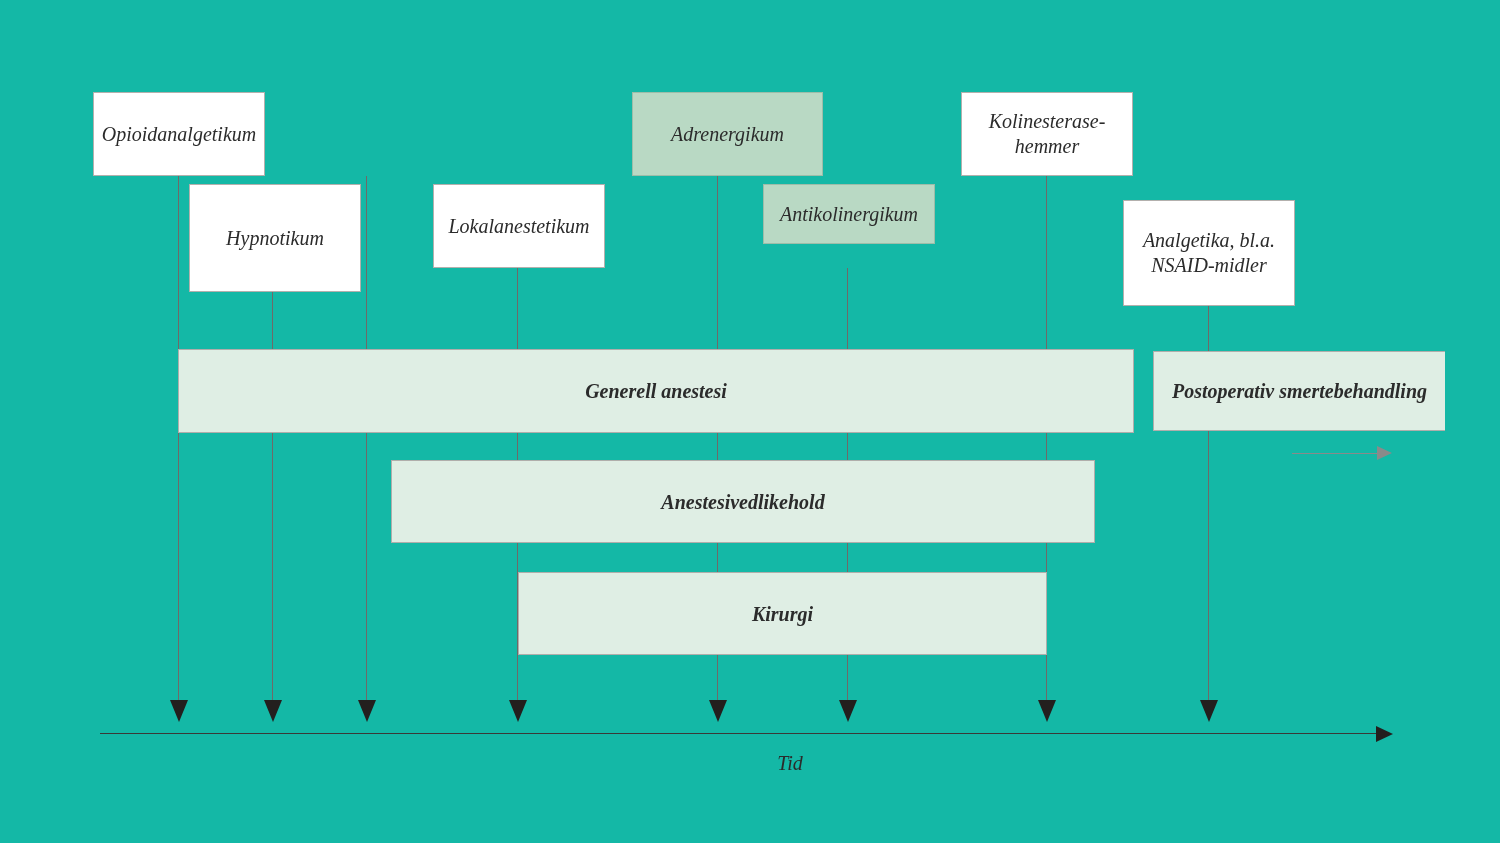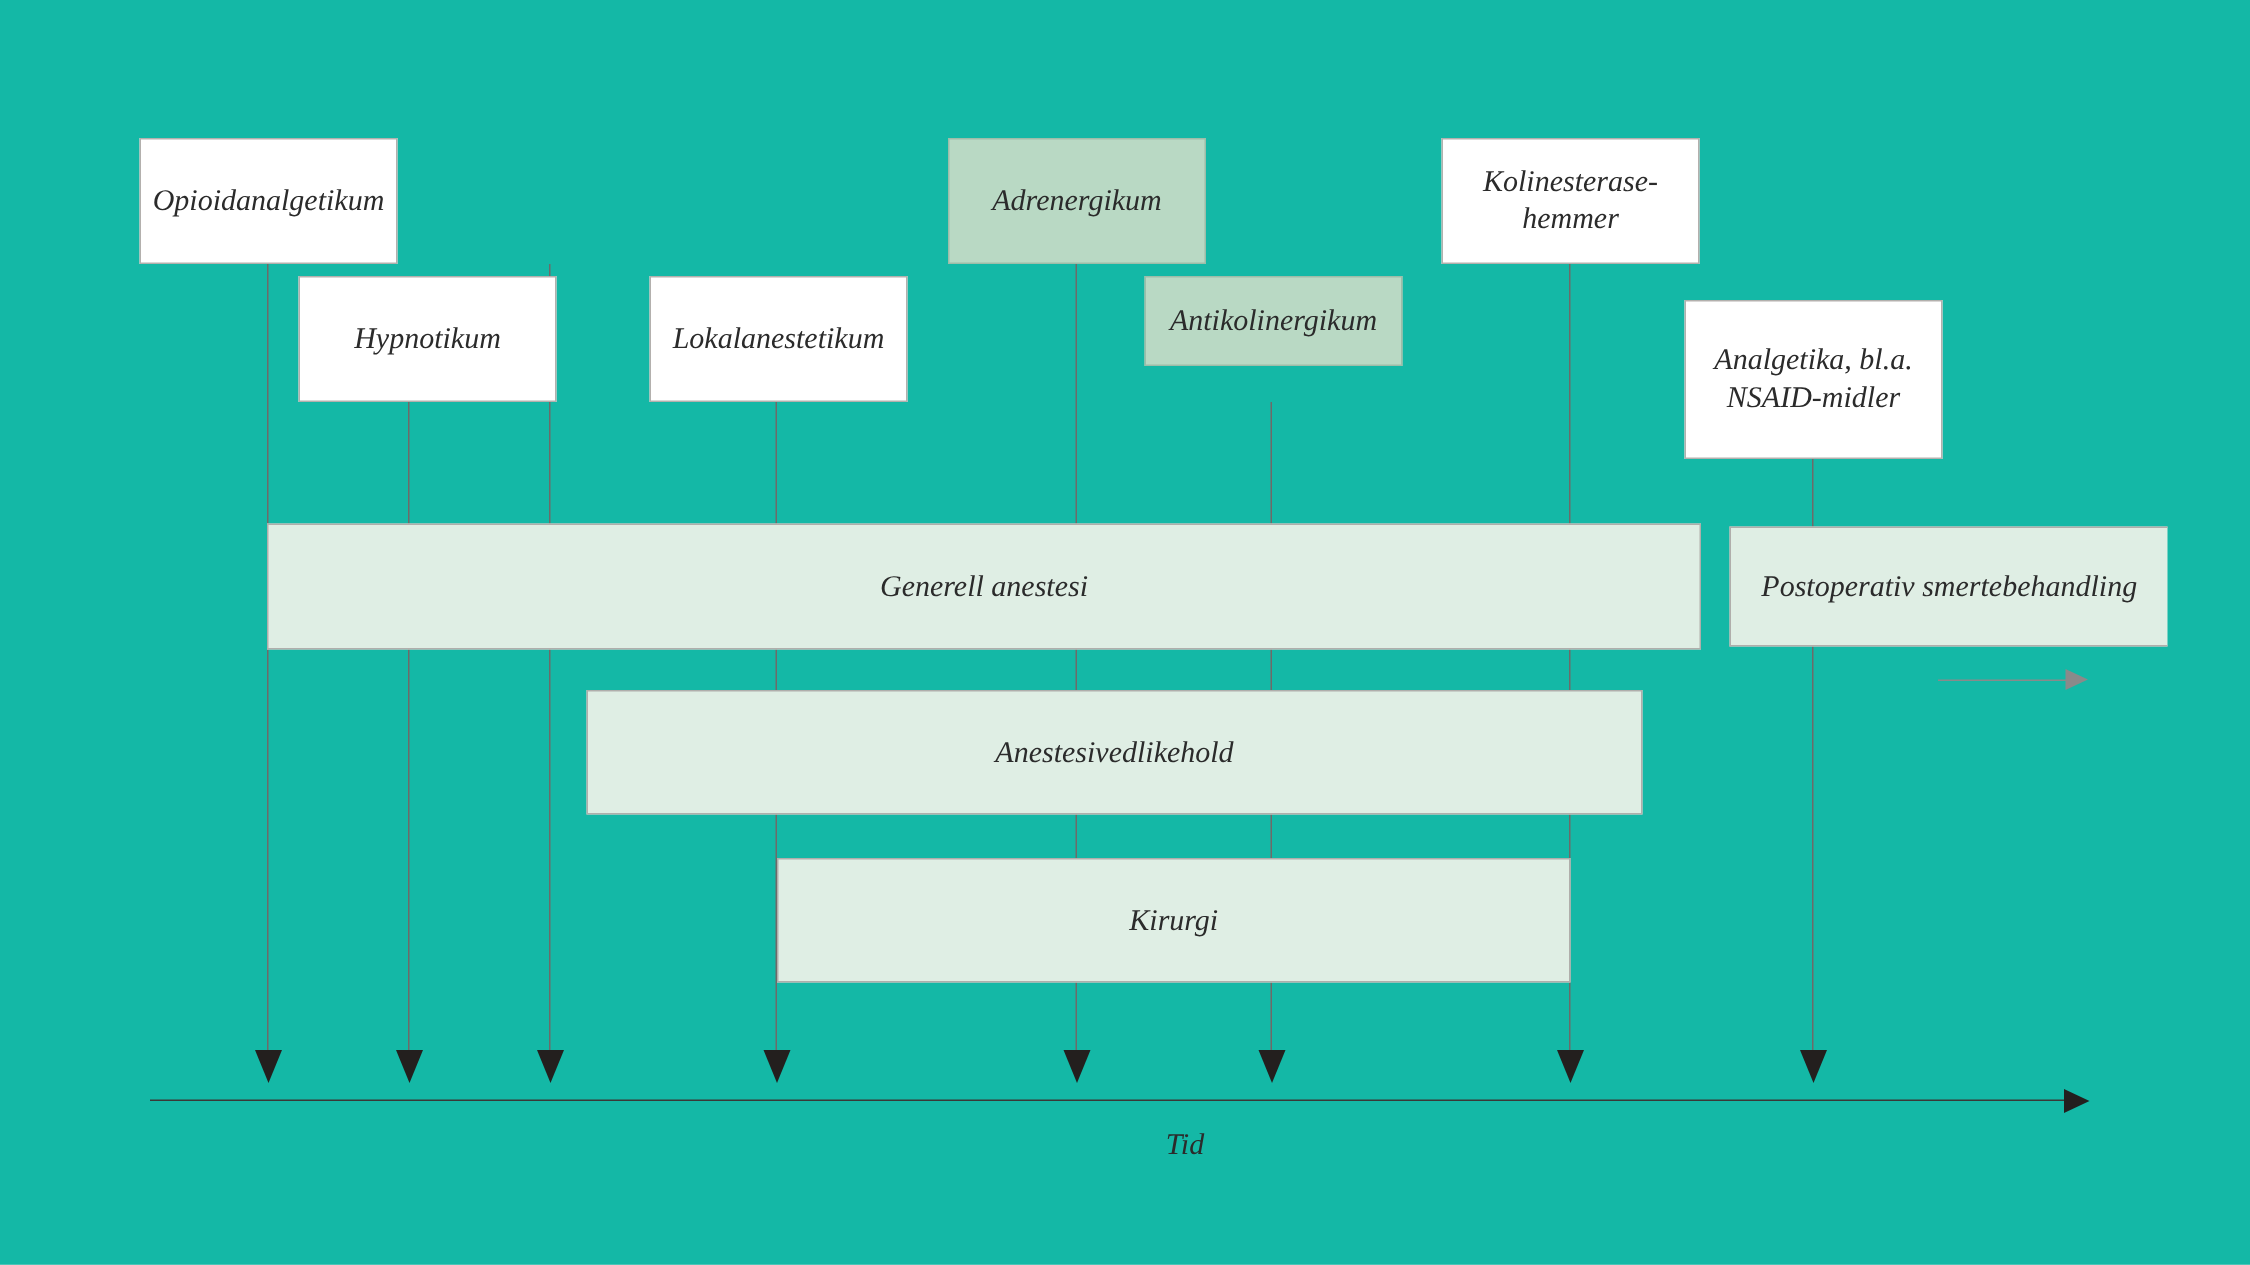--- a/index.html
+++ b/index.html
@@ -65,20 +65,21 @@
     border: 1px solid #b0aeab;
     background: #dfeee4;
     display: flex;
     align-items: center;
     justify-content: center;
     text-align: center;
     font-style: italic;
     font-size: 20px;
     line-height: 1.3;
     color: #2b2b2b;
+    font-weight: bold;
   }
 
   
   .axis-line {
     position: absolute;
     height: 1px;
     background: #3b3836;
   }
   .axis-arrow {
     position: absolute;
@@ -123,29 +124,29 @@
   <div class="vline" style="left:717px; top:176px; height:531px;"></div>
   <div class="vline" style="left:847px; top:268px; height:439px;"></div>
   <div class="vline" style="left:1046px; top:176px; height:531px;"></div>
   <div class="vline" style="left:1208px; top:268px; height:439px;"></div>
 
   <div class="drugbox" style="left:93px; top:92px; width:172px; height:84px;">
     <span>Opioidanalgetikum</span>
   </div>
 
 
-  <div class="drugbox green" style="left:632px; top:92px; width:172px; height:84px;">
+  <div class="drugbox green" style="left:632px; top:92px; width:191px; height:84px;">
     <span>Adrenergikum</span>
   </div>
 
   <div class="drugbox" style="left:961px; top:92px; width:172px; height:84px;">
     <span>Kolinesterase-hemmer</span>
   </div>
 
-  <div class="drugbox" style="left:199px; top:184px; width:172px; height:84px;justify-content:center;">
+  <div class="drugbox" style="left:189px; top:184px; width:172px; height:108px;justify-content:center;">
     <span>Hypnotikum</span>
   </div>
 
   <div class="drugbox" style="left:433px; top:184px; width:172px; height:84px;">
     <span>Lokalanestetikum</span>
   </div>
 
   <div class="drugbox green" style="left:763px; top:184px; width:172px; height:60px;">
     <span>Antikolinergikum</span>
   </div>

